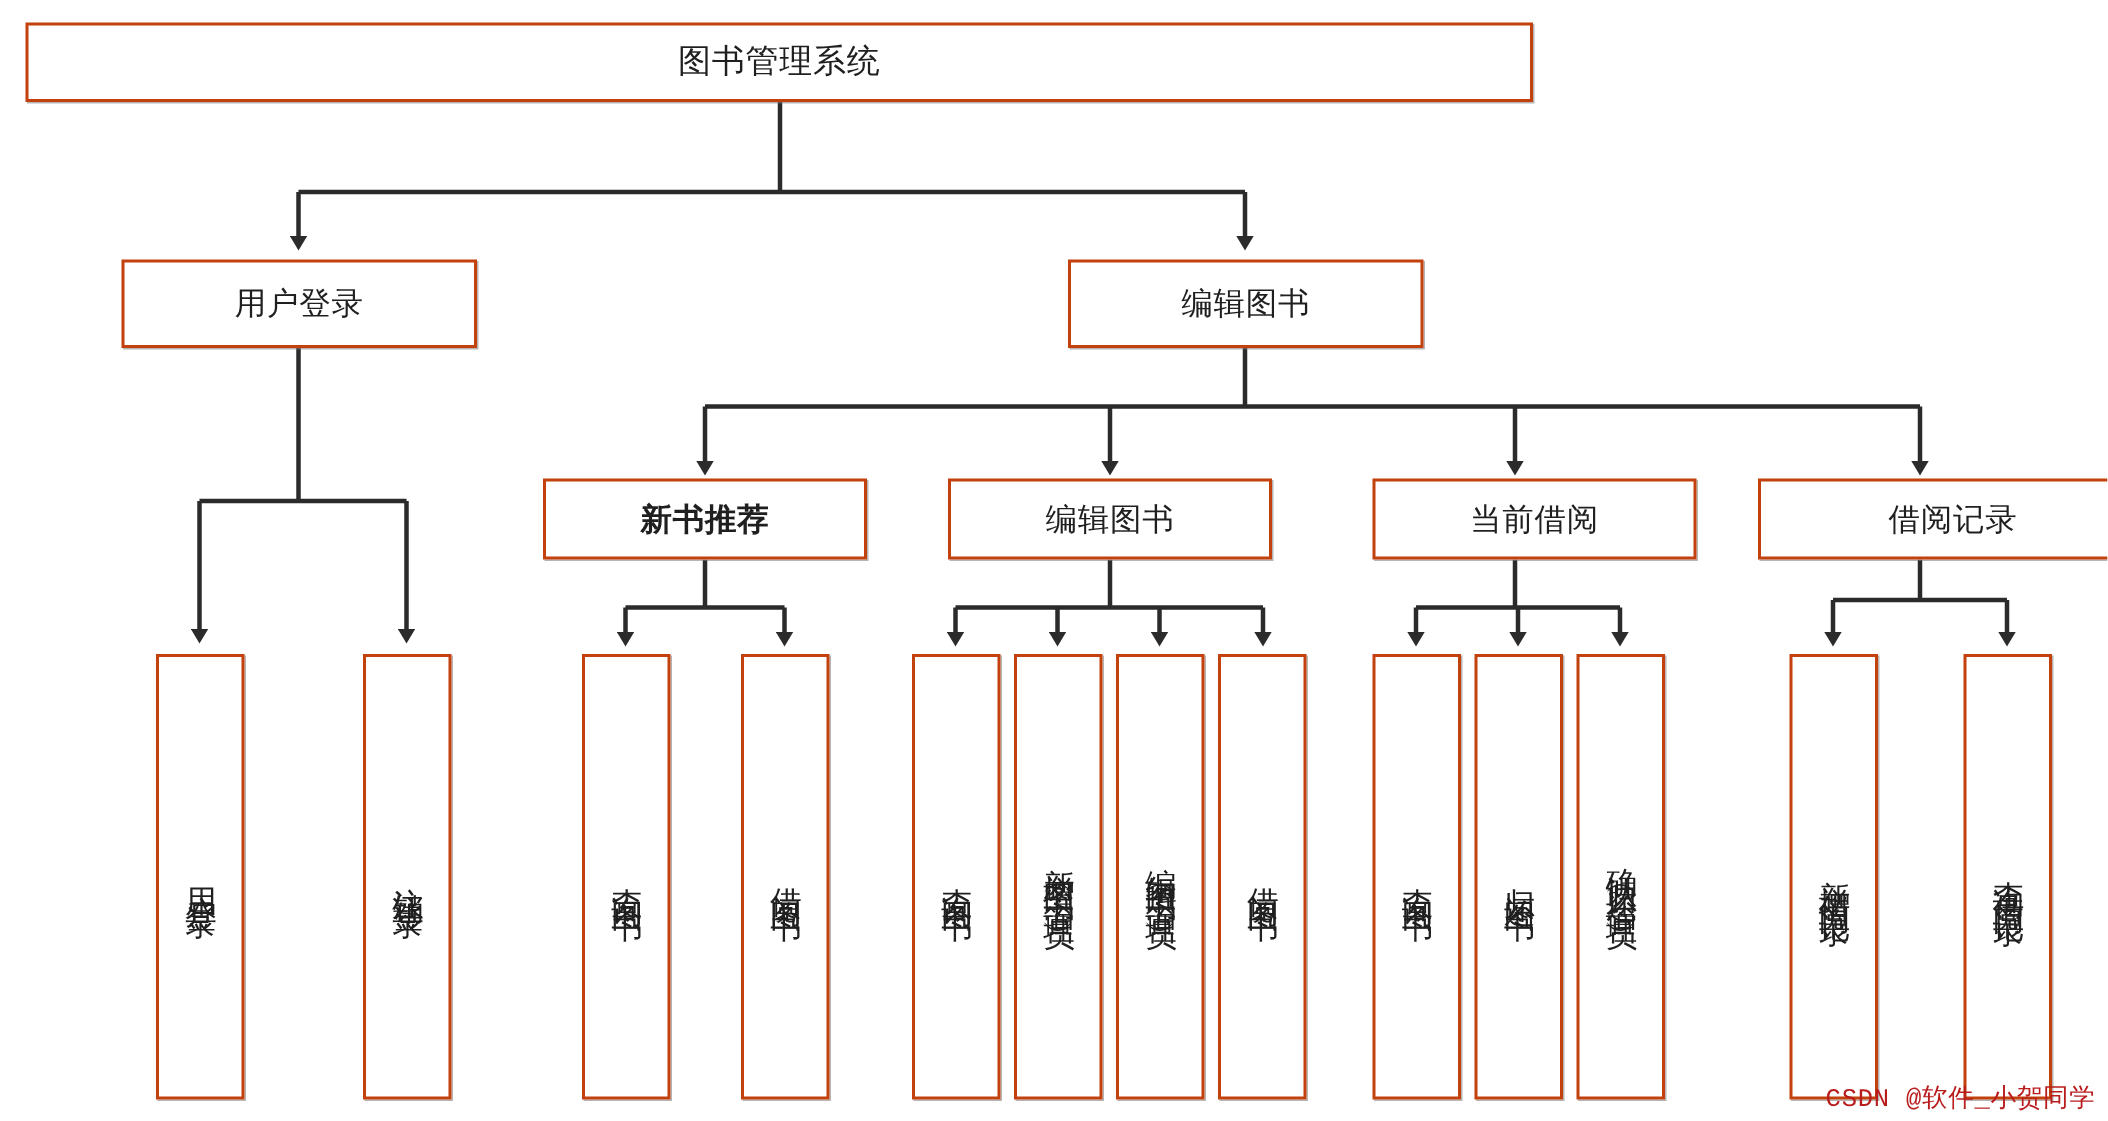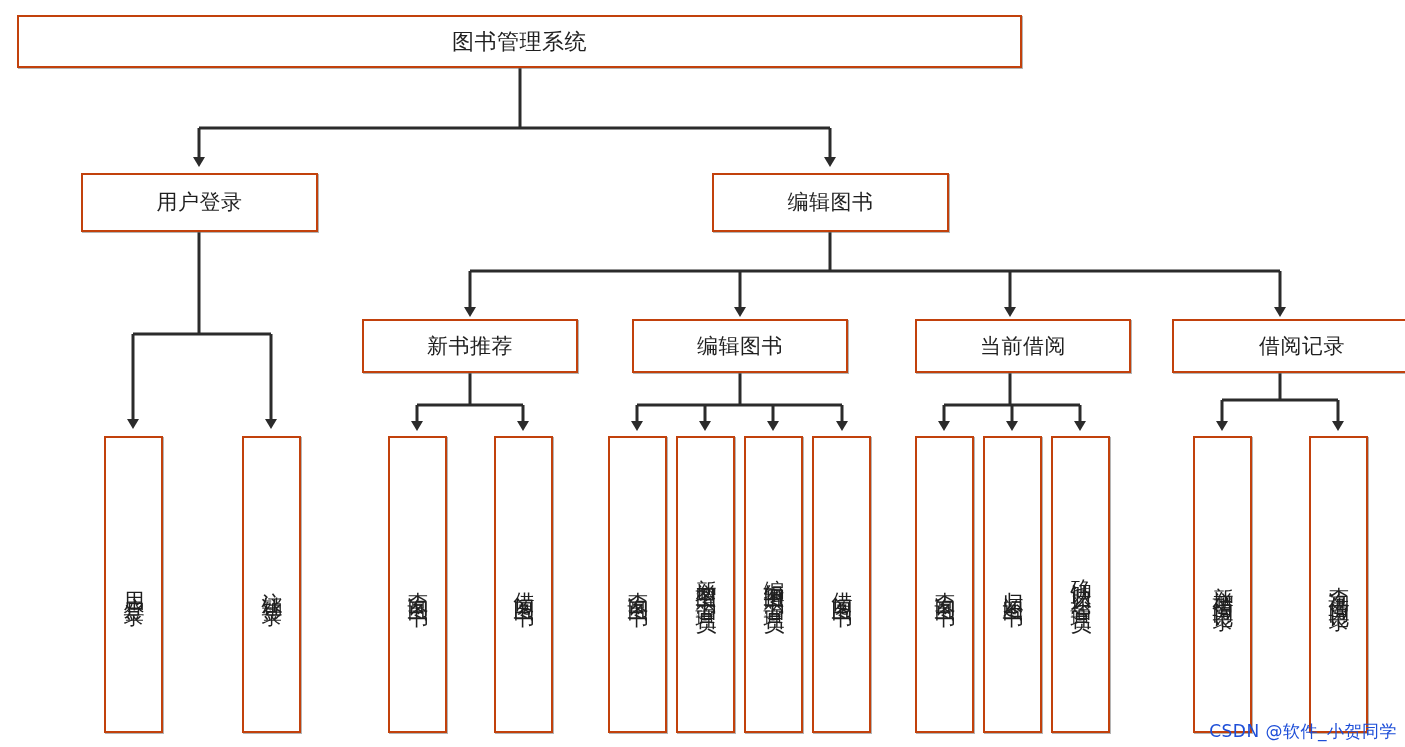--- a/index.html
+++ b/index.html
@@ -61,24 +61,25 @@
     text-orientation: upright;
     font-size: 21px;
     letter-spacing: 5px;
     line-height: 1;
   }
   .watermark {
     position: absolute;
     right: 8px;
     bottom: 4px;
     font-size: 17px;
-    color: #1d4ed8;
+    color: #b91c1c;
     letter-spacing: 0.5px;
     z-index: 3;
     white-space: nowrap;
+    font-family: Liberation Mono, monospace;
   }
 </style>
 </head>
 <body>
 
 <div id="diagram-root">
 
   <svg class="connectors" viewBox="0 0 1405 747" xmlns="http://www.w3.org/2000/svg">
     <defs>
       <marker id="arrow" markerWidth="10" markerHeight="12" refX="1" refY="6" orient="auto" markerUnits="userSpaceOnUse">
@@ -133,21 +134,21 @@
     <span class="node-label">图书管理系统</span>
   </div>
 
   <div class="node horizontal" style="left:81px; top:173px; width:237px; height:59px;">
     <span class="node-label">用户登录</span>
   </div>
   <div class="node horizontal" style="left:712px; top:173px; width:237px; height:59px;">
     <span class="node-label">编辑图书</span>
   </div>
 
-  <div class="node horizontal" style="left:362px; top:319px; width:216px; height:54px;">
+  <div class="node horizontal" style="left:362px; top:319px; width:216px; height:54px;font-weight:bold;">
     <span class="node-label">新书推荐</span>
   </div>
   <div class="node horizontal" style="left:632px; top:319px; width:216px; height:54px;">
     <span class="node-label">编辑图书</span>
   </div>
   <div class="node horizontal" style="left:915px; top:319px; width:216px; height:54px;">
     <span class="node-label">当前借阅</span>
   </div>
   <div class="node horizontal" style="left:1172px; top:319px; width:260px; height:54px;">
     <span class="node-label">借阅记录</span>

